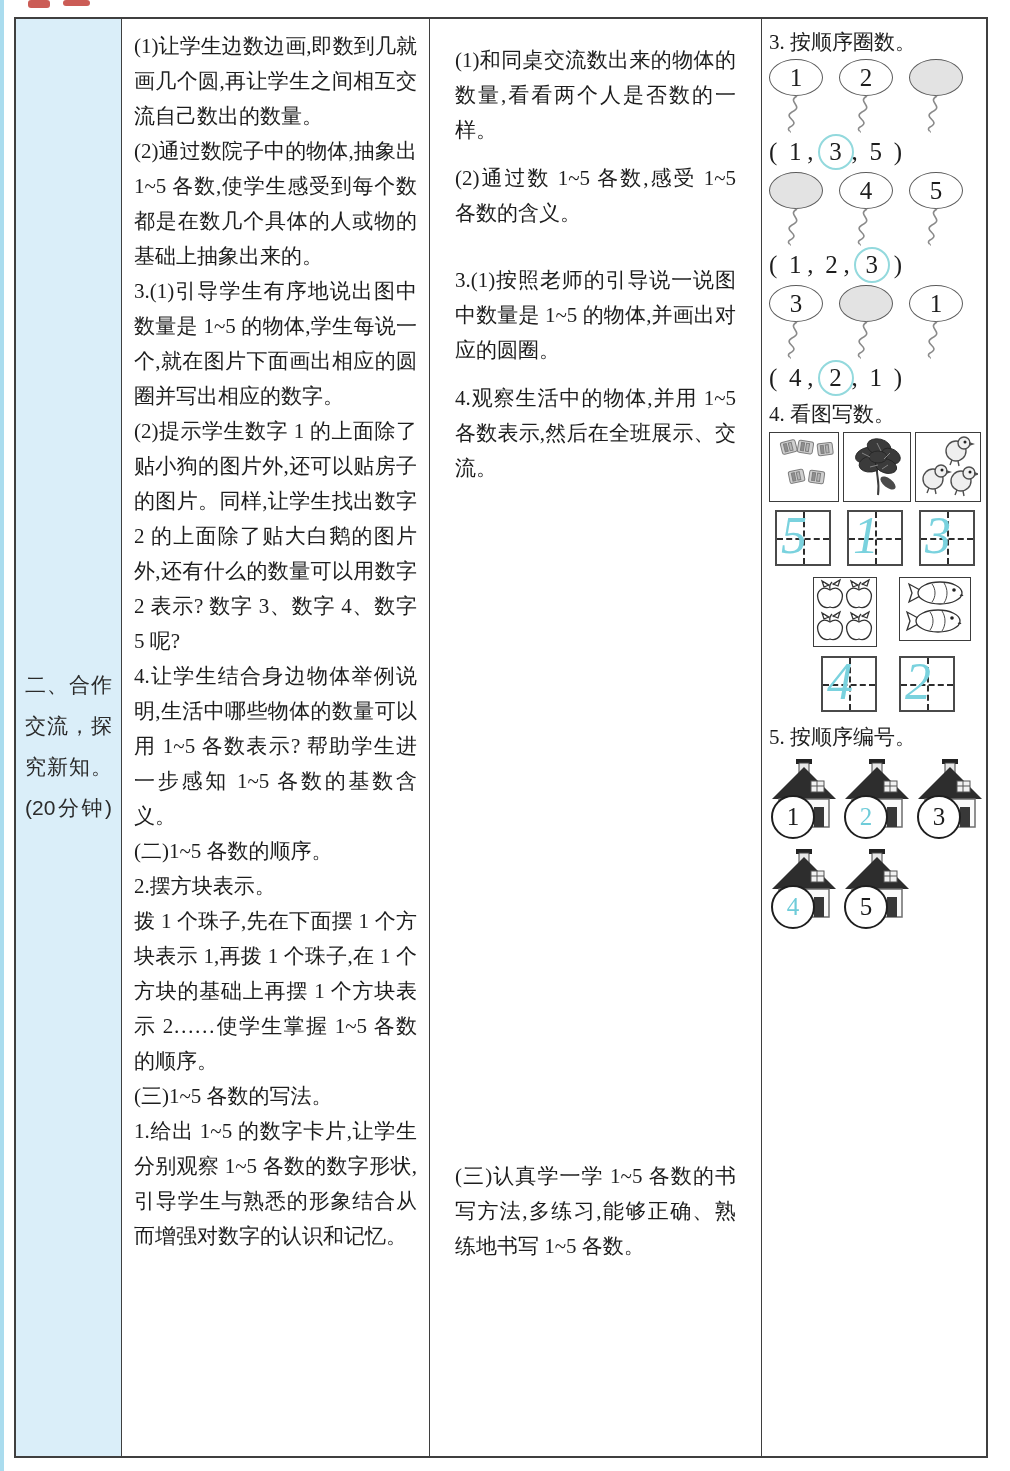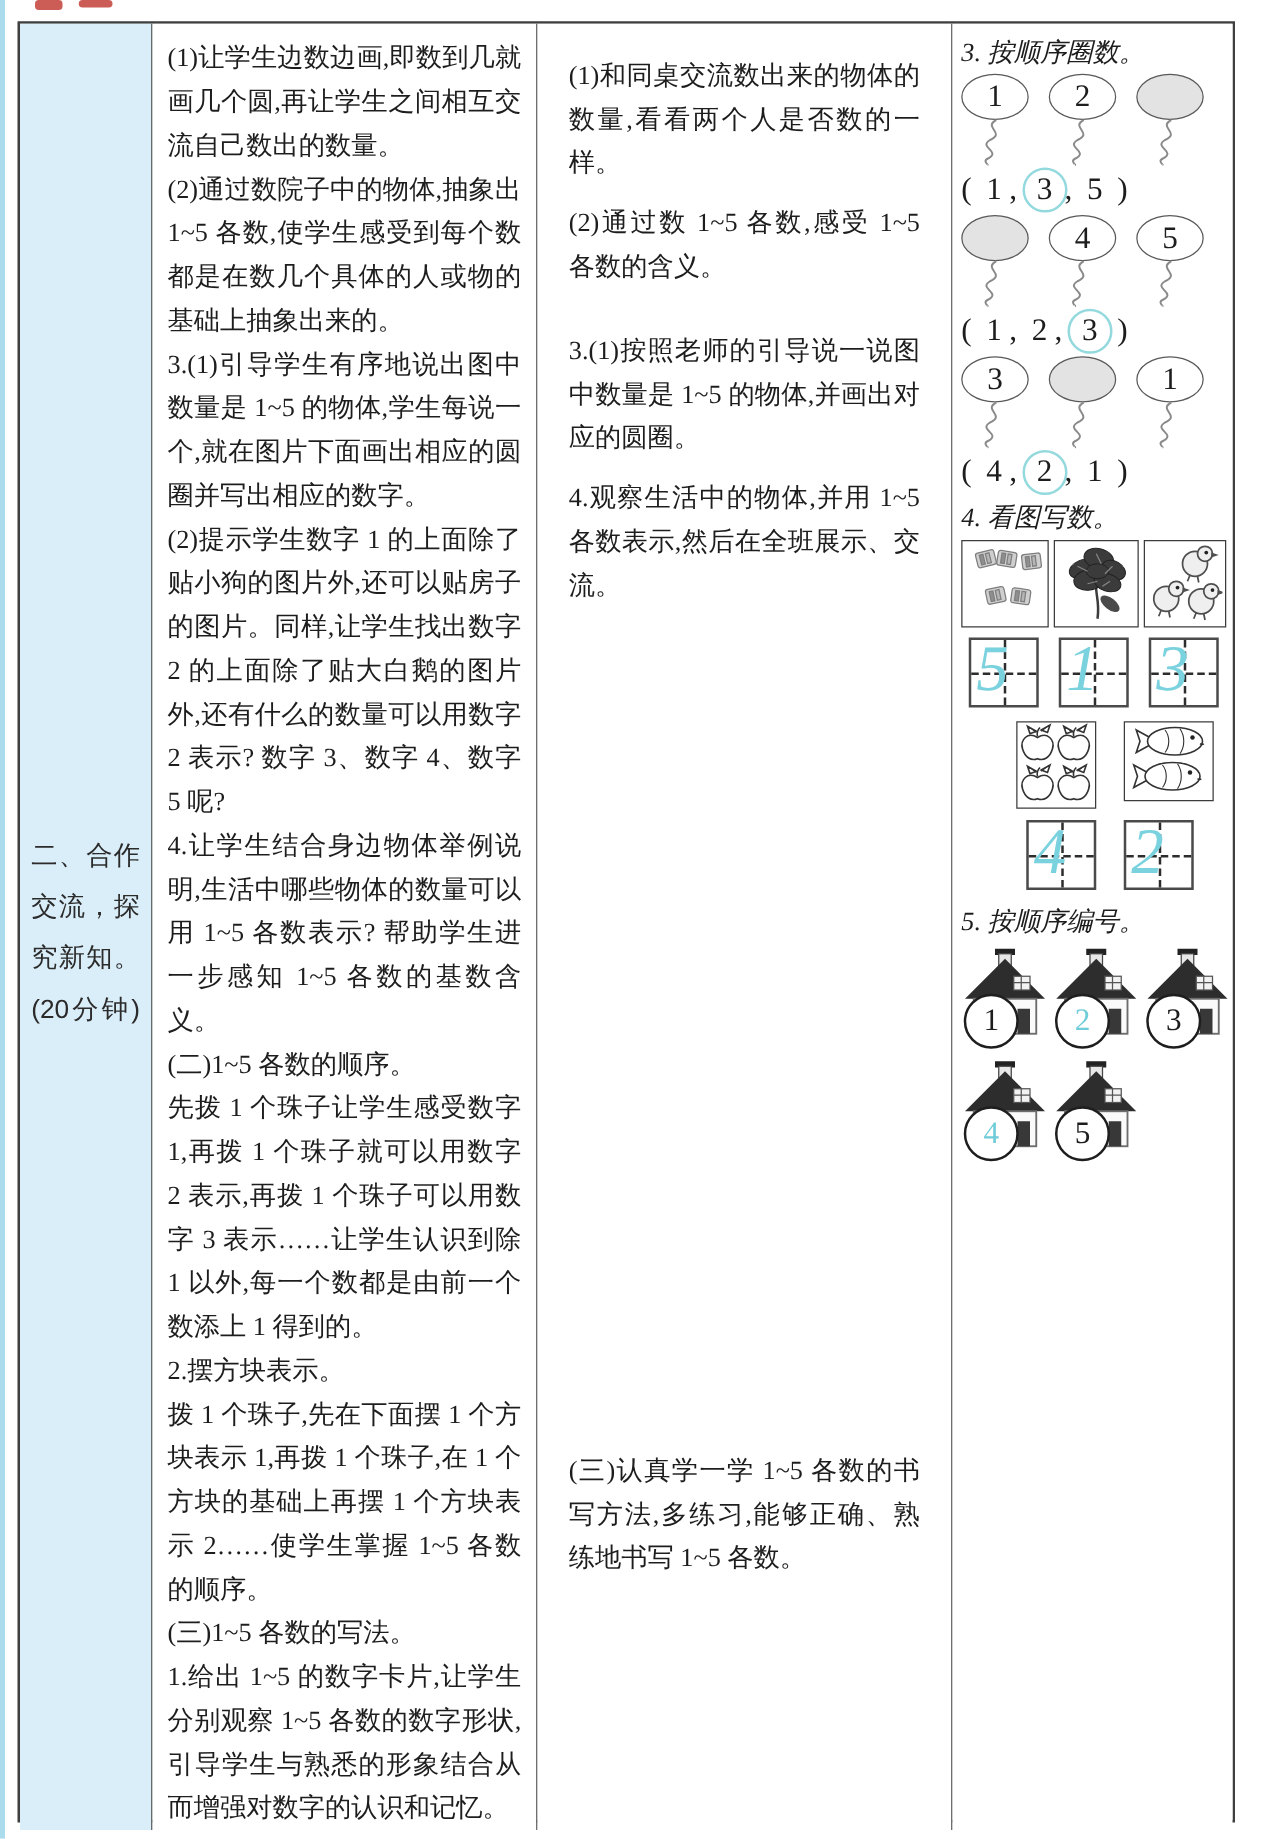--- a/index.html
+++ b/index.html
@@ -32,21 +32,21 @@
 
   
   .txtcol{padding:10px 12px 0 12px;font-size:21px;line-height:35px;color:#1d1d1d;}
   .txtcol p{margin:0;text-align:justify;word-break:break-all;}
   .blk{position:absolute;left:0;width:100%;box-sizing:border-box;padding:0 12px;
        font-size:21px;line-height:35px;color:#1d1d1d;}
   .blk p{margin:13px;text-align:justify;word-break:break-all;}
 
   
   .c4{padding:8px 5px 0 7px;color:#1d1d1d;}
-  .ex-title{font-size:21px;line-height:27px;margin:2px 0 3px 0;font-style:italic;}
+  .ex-title{font-size:21px;line-height:27px;margin:2px 0 3px 0;}
   .balloon-row{display:flex;gap:4px;margin:2px 0 0 0;}
   .balloon{width:66px;display:flex;flex-direction:column;align-items:flex-start;}
   .b-oval{
     width:54px;height:37px;border:1.6px solid #5a5a5a;border-radius:50%;
     display:flex;align-items:center;justify-content:center;
     font-size:25px;background:#fff;box-sizing:border-box;
   }
   .b-oval.empty{background:#e3e3e3;}
   .b-string{margin-left:14px;margin-top:-1px;}
   .ansrow{display:flex;align-items:center;font-size:25px;line-height:30px;margin:3px 0 4px 0;gap:7px;}
@@ -99,21 +99,20 @@
     </div>
   </div>
 
   <div class="cell txtcol">
     <p>(1)让学生边数边画,即数到几就画几个圆,再让学生之间相互交流自己数出的数量。</p>
     <p>(2)通过数院子中的物体,抽象出 1~5 各数,使学生感受到每个数都是在数几个具体的人或物的基础上抽象出来的。</p>
     <p>3.(1)引导学生有序地说出图中数量是 1~5 的物体,学生每说一个,就在图片下面画出相应的圆圈并写出相应的数字。</p>
     <p>(2)提示学生数字 1 的上面除了贴小狗的图片外,还可以贴房子的图片。同样,让学生找出数字 2 的上面除了贴大白鹅的图片外,还有什么的数量可以用数字 2 表示? 数字 3、数字 4、数字 5 呢?</p>
     <p>4.让学生结合身边物体举例说明,生活中哪些物体的数量可以用 1~5 各数表示? 帮助学生进一步感知 1~5 各数的基数含义。</p>
     <p>(二)1~5 各数的顺序。</p>
-    <p>先拨 1 个珠子让学生感受数字 1,再拨 1 个珠子就可以用数字 2 表示,再拨 1 个珠子可以用数字 3 表示……让学生认识到除 1 以外,每一个数都是由前一个数添上 1 得到的。</p>
     <p>2.摆方块表示。</p>
     <p>拨 1 个珠子,先在下面摆 1 个方块表示 1,再拨 1 个珠子,在 1 个方块的基础上再摆 1 个方块表示 2……使学生掌握 1~5 各数的顺序。</p>
     <p>(三)1~5 各数的写法。</p>
     <p>1.给出 1~5 的数字卡片,让学生分别观察 1~5 各数的数字形状,引导学生与熟悉的形象结合从而增强对数字的认识和记忆。</p>
 
   </div>
 
   <div class="cell">
     <div class="blk" style="top:11px">
       <p>(1)和同桌交流数出来的物体的数量,看看两个人是否数的一样。</p>

